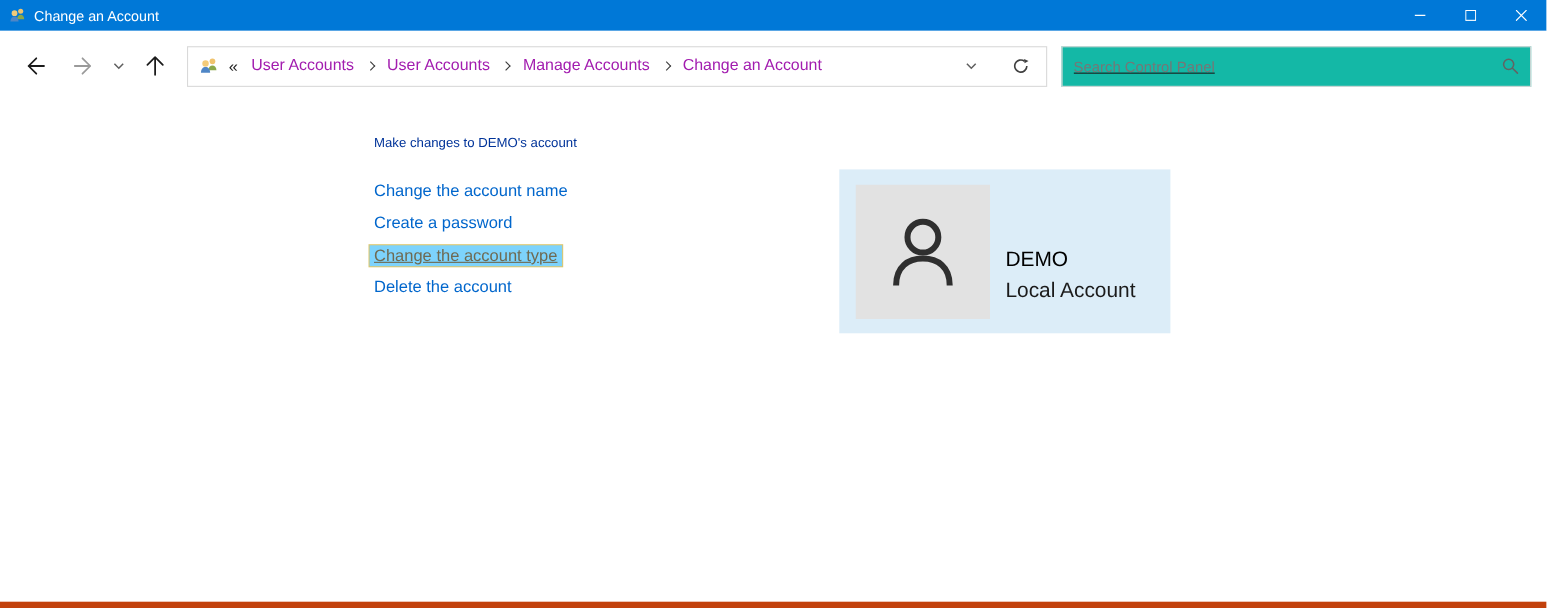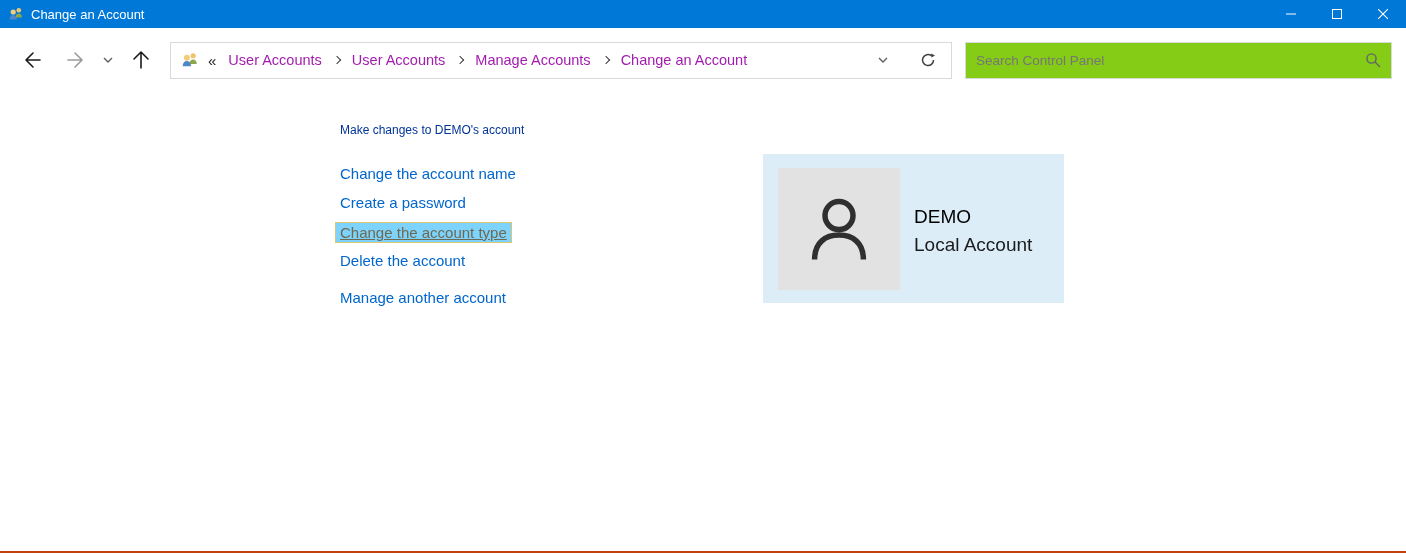--- a/index.html
+++ b/index.html
@@ -6,21 +6,21 @@
   html, body { width: 1406px; height: 553px; }
   body {
     font-family: "Liberation Sans", sans-serif;
     background: #ffffff;
     color: #1b1b1b;
     overflow: hidden;
   }
   .window {
     width: 1406px; height: 553px;
     background: #ffffff;
-    border-bottom: 2px solid #c2410c;
+    border-bottom: 6px solid #c2410c;
     position: relative;
   }
 
   
   .titlebar {
     height: 28px;
     background: #0078D7;
     display: flex;
     align-items: center;
     padding-left: 8px;
@@ -78,24 +78,25 @@
   }
   .addr-right { margin-left: auto; display: flex; align-items: center; }
   .addr-chevron { display: flex; align-items: center; cursor: pointer; padding: 4px; }
   .refresh-btn { display: flex; align-items: center; cursor: pointer; padding: 4px; margin-left: 22px; }
 
   .search-box {
     margin-left: 13px;
     flex: 1;
     height: 37px;
     border: 1px solid #d9d9d9;
-    background: #84cc16;
+    background: #14b8a6;
     display: flex;
     align-items: center;
     padding: 0 10px;
+    text-decoration: underline;
   }
   .search-box input {
     flex: 1;
     border: none;
     outline: none;
     font-family: "Liberation Sans", sans-serif;
     font-size: 13.5px;
     color: #1b1b1b;
     background: transparent;
   }
@@ -140,21 +141,21 @@
     background: #dcedf8;
   }
   .avatar {
     position: absolute;
     left: 15px; top: 14px;
     width: 122px; height: 122px;
     background: #e2e2e2;
     display: flex; align-items: center; justify-content: center;
   }
   .account-info { position: absolute; left: 151px; top: 52px; }
-  .account-name { font-size: 19px; color: #000000; }
+  .account-name { font-size: 19px; color: #000000; margin-top: 20px; }
   .account-type { font-size: 19px; color: #1b1b1b; margin-top: 6px; }
 </style>
 </head>
 <body>
 
 <div class="window">
 
   <div class="titlebar">
     <span class="title-icon">
       <svg width="16" height="16" viewBox="0 0 16 16">
@@ -260,23 +261,20 @@
       </div>
       <div class="link-row">
         <a class="task-link">Create a password</a>
       </div>
       <div class="link-row">
         <a class="task-link highlighted">Change the account type</a>
       </div>
       <div class="link-row">
         <a class="task-link">Delete the account</a>
       </div>
-      <div class="link-row manage">
-        <a class="task-link">Manage another account</a>
-      </div>
     </div>
 
     <div class="account-panel">
       <div class="avatar">
         <svg width="78" height="78" viewBox="0 0 64 64">
           <circle cx="32" cy="21" r="11.5" fill="none" stroke="#2f2f2f" stroke-width="4.5"></circle>
           <path d="M12 57 C12 43 21 37 32 37 C43 37 52 43 52 57" fill="none" stroke="#2f2f2f" stroke-width="4.5"></path>
         </svg>
       </div>
       <div class="account-info">

